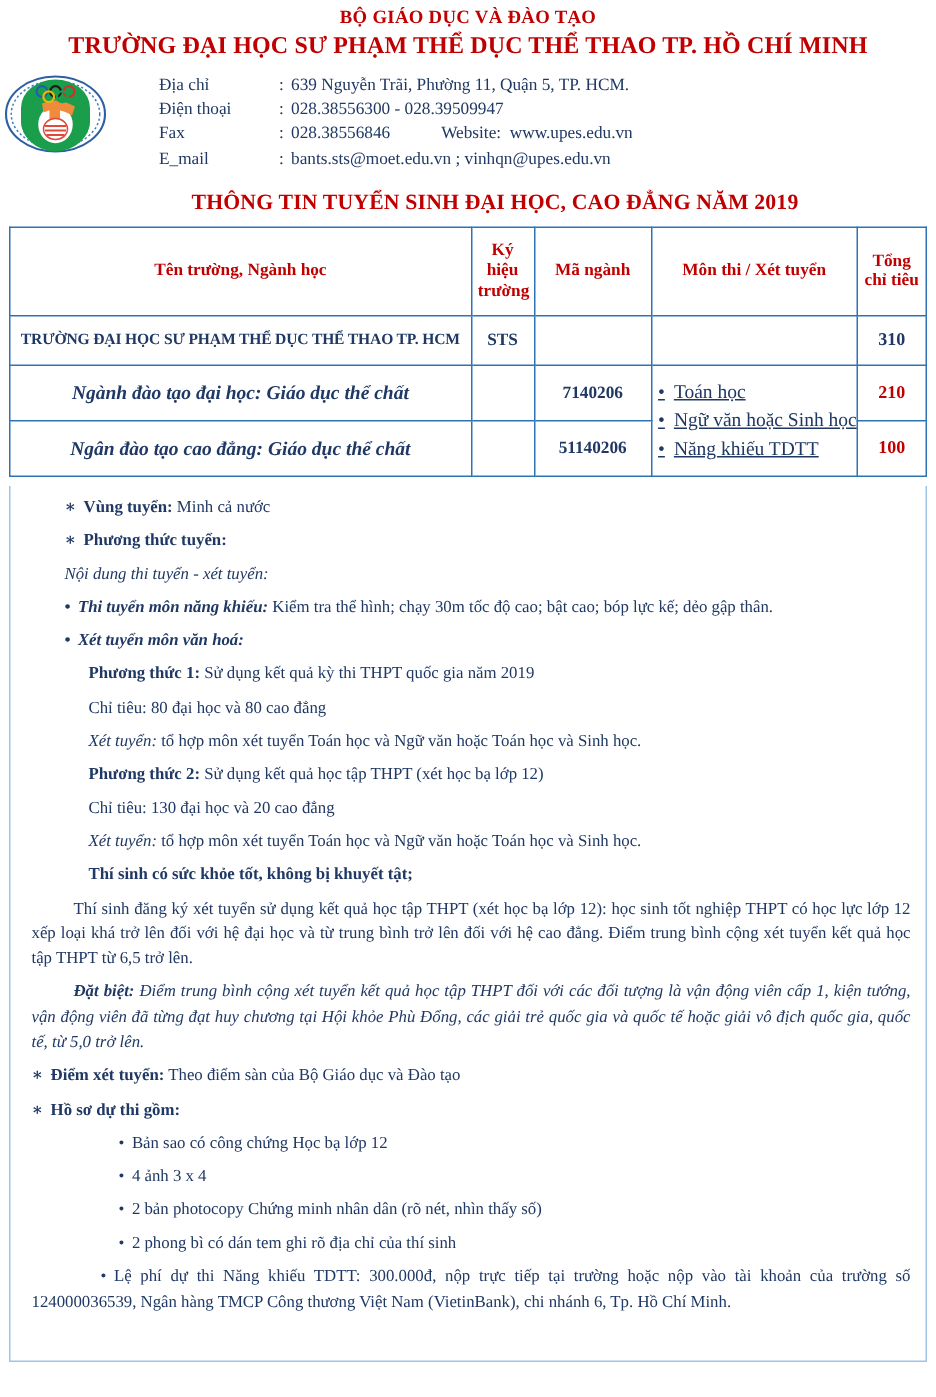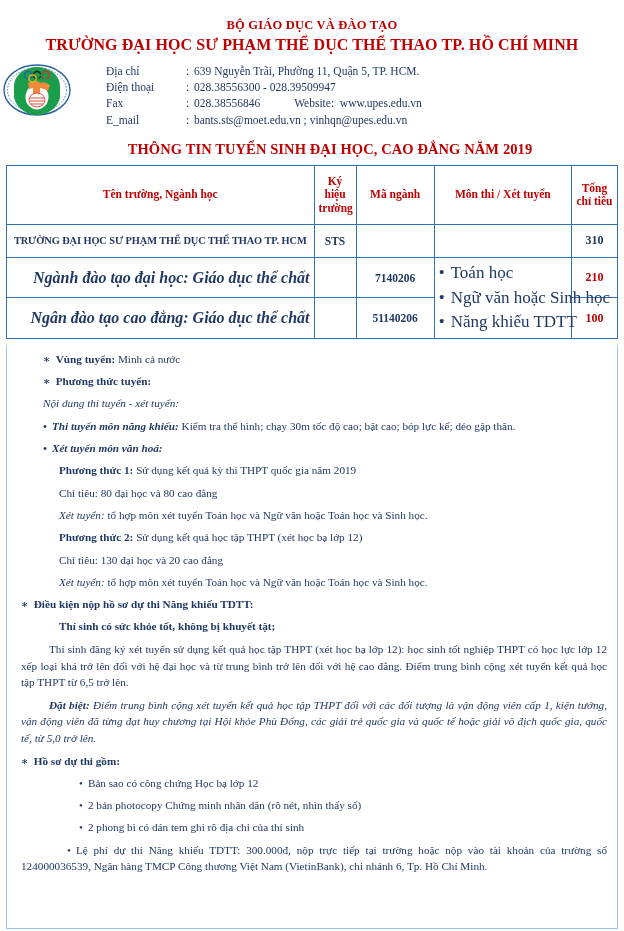--- a/index.html
+++ b/index.html
@@ -12,21 +12,21 @@
     height: 931px;
     font-family: "Liberation Serif", "DejaVu Serif", serif;
     color: #1f3864;
     overflow: hidden;
     position: relative;
   }
 
   
   .doc-header {
     text-align: center;
-    padding-top: 18px;
+    padding-top: 4px;
   }
   .ministry-line {
     font-size: 12.5px;
     font-weight: bold;
     color: #c00000;
     letter-spacing: 0.2px;
     line-height: 1.25;
   }
   .school-line {
     font-size: 16px;
@@ -117,25 +117,25 @@
 
   td.school-cell {
     font-size: 10.4px;
     font-weight: bold;
     color: #1f3864;
     text-align: center;
     height: 26px;
     letter-spacing: -0.1px;
   }
   td.prog-cell {
-    font-size: 16px;
+    font-size: 13px;
     font-weight: bold;
     font-style: italic;
     color: #1f3864;
-    text-align: right;
+    text-align: center;
     padding-left: 8px;
     height: 30px;
   }
   td.center-b {
     text-align: center;
     font-weight: bold;
     font-size: 11.5px;
     color: #1f3864;
   }
   td.total-cell {
@@ -144,25 +144,26 @@
     font-size: 12px;
     color: #c00000;
   }
   td.total-dark {
     text-align: center;
     font-weight: bold;
     font-size: 12px;
     color: #1f3864;
   }
   td.subj-cell {
-    font-size: 17px;
+    font-size: 13px;
     color: #1f3864;
     text-align: left;
     padding-left: 6px;
     line-height: 1.45;
+    text-decoration: underline;
   }
   td.subj-cell .sline { white-space: nowrap; }
 
   
   .body-box {
     margin: 6px 6px 0 6px;
     border: 1.4px solid #9dc3e6;
     border-top: none;
     padding: 6px 10px 14px 10px;
     height: 584px;
@@ -345,42 +346,46 @@
     <span>Sử dụng kết quả học tập THPT (xét học bạ lớp 12)</span>
   </p>
 
   <p class="p lvl2">Chỉ tiêu: 130 đại học và 20 cao đẳng</p>
 
   <p class="p lvl2">
     <span class="i">Xét tuyển:</span>
     <span>tổ hợp môn xét tuyển Toán học và Ngữ văn hoặc Toán học và Sinh học.</span>
   </p>
 
-  <p class="p lvl0">
-    <span class="b bullet-star">Điều kiện nộp hồ sơ dự thi Năng khiếu TDTT:</span>
-  </p>
 
   <p class="p lvl2 b">Thí sinh có sức khỏe tốt, không bị khuyết tật;</p>
 
   <p class="p just indent-first">Thí sinh đăng ký xét tuyển sử dụng kết quả học tập THPT (xét học bạ lớp 12): học sinh tốt nghiệp THPT có học lực lớp 12 xếp loại khá trở lên đối với hệ đại học và từ trung bình trở lên đối với hệ cao đẳng. Điểm trung bình cộng xét tuyển kết quả học tập THPT từ 6,5 trở lên.</p>
 
   <p class="p just indent-first">
     <span class="bi">Đặt biệt:</span>
     <span class="i">Điểm trung bình cộng xét tuyển kết quả học tập THPT đối với các đối tượng là vận động viên cấp 1, kiện tướng, vận động viên đã từng đạt huy chương tại Hội khỏe Phù Đổng, các giải trẻ quốc gia và quốc tế hoặc giải vô địch quốc gia, quốc tế, từ 5,0 trở lên.</span>
   </p>
 
+  <p class="p lvl0">
+    <span class="b bullet-star">Điểm xét tuyển:</span>
+    <span>Theo điểm sàn của Bộ Giáo dục và Đào tạo</span>
+  </p>
 
   <p class="p lvl0">
     <span class="b bullet-star">Hồ sơ dự thi gồm:</span>
   </p>
 
   <p class="p lvl3">
     <span class="dash">Bản sao có công chứng Học bạ lớp 12</span>
   </p>
   <p class="p lvl3">
+    <span class="dash">4 ảnh 3 x 4</span>
+  </p>
+  <p class="p lvl3">
     <span class="dash">2 bản photocopy Chứng minh nhân dân (rõ nét, nhìn thấy số)</span>
   </p>
   <p class="p lvl3">
     <span class="dash">2 phong bì có dán tem ghi rõ địa chỉ của thí sinh</span>
   </p>
 
   <p class="p just" style="text-indent:46px;">
     <span class="dash">Lệ phí dự thi Năng khiếu TDTT: 300.000đ, nộp trực tiếp tại trường hoặc nộp vào tài khoản của trường số 124000036539, Ngân hàng TMCP Công thương Việt Nam (VietinBank), chi nhánh 6, Tp. Hồ Chí Minh.</span>
   </p>
 

